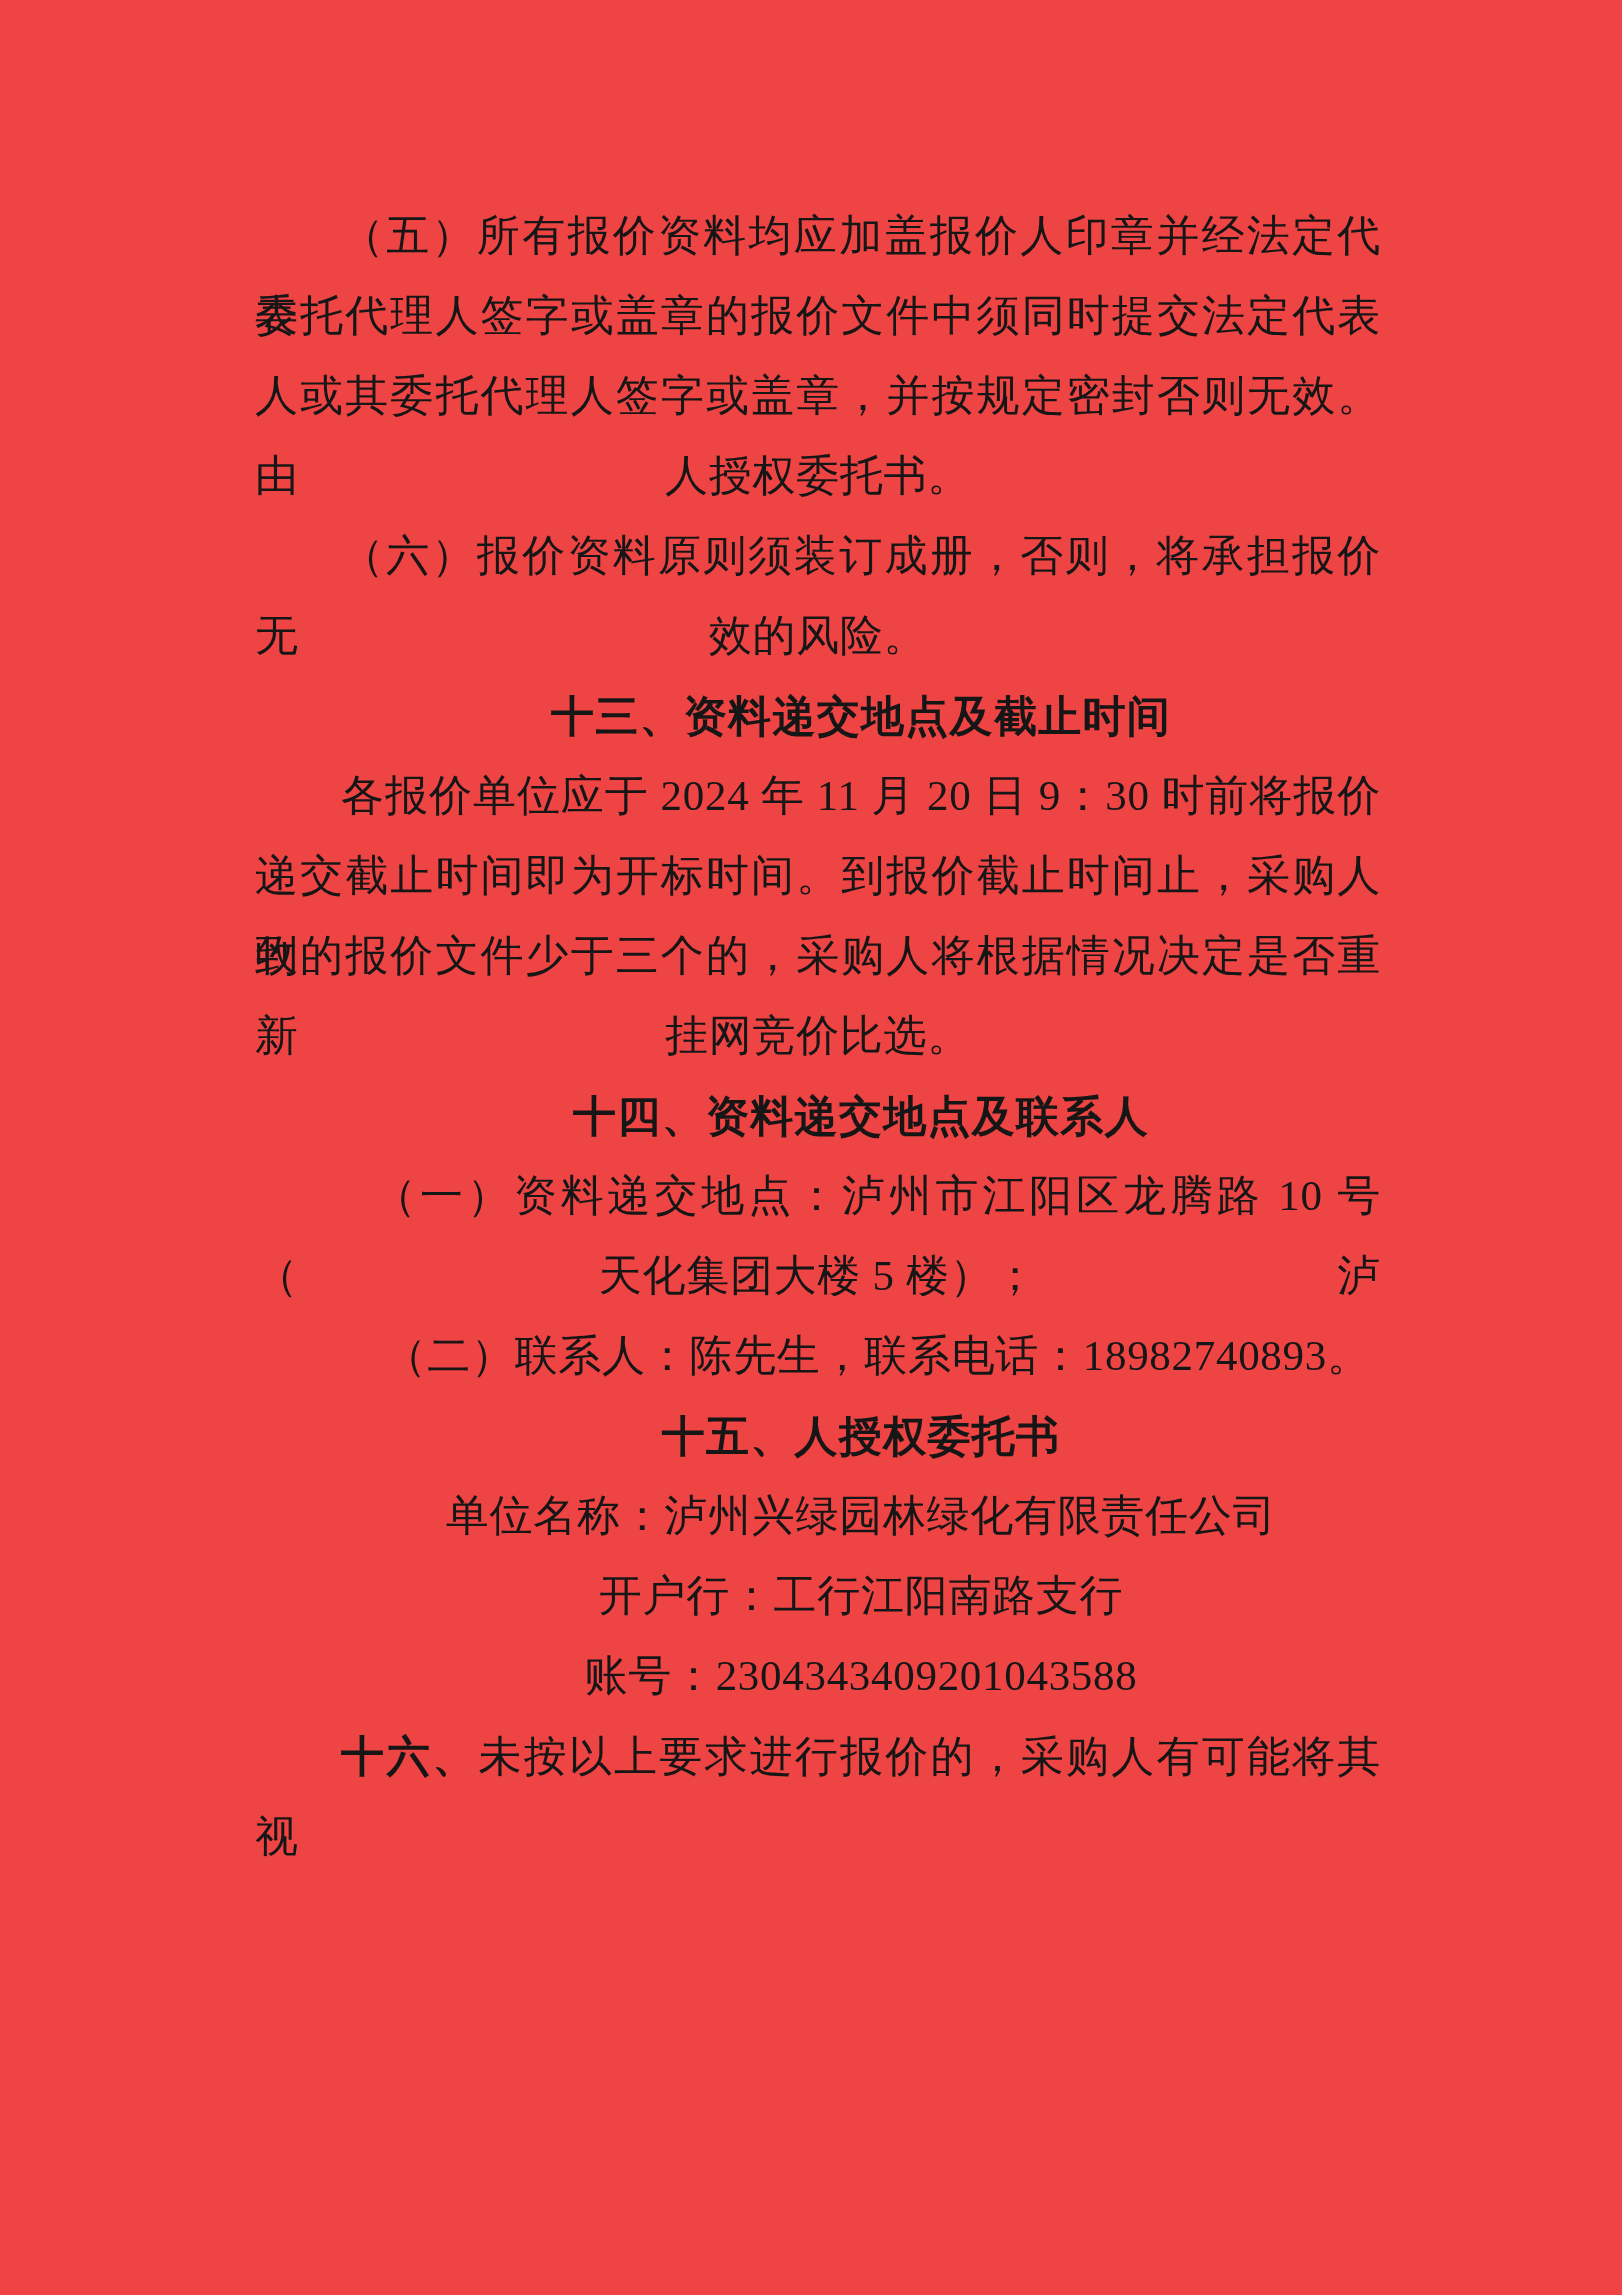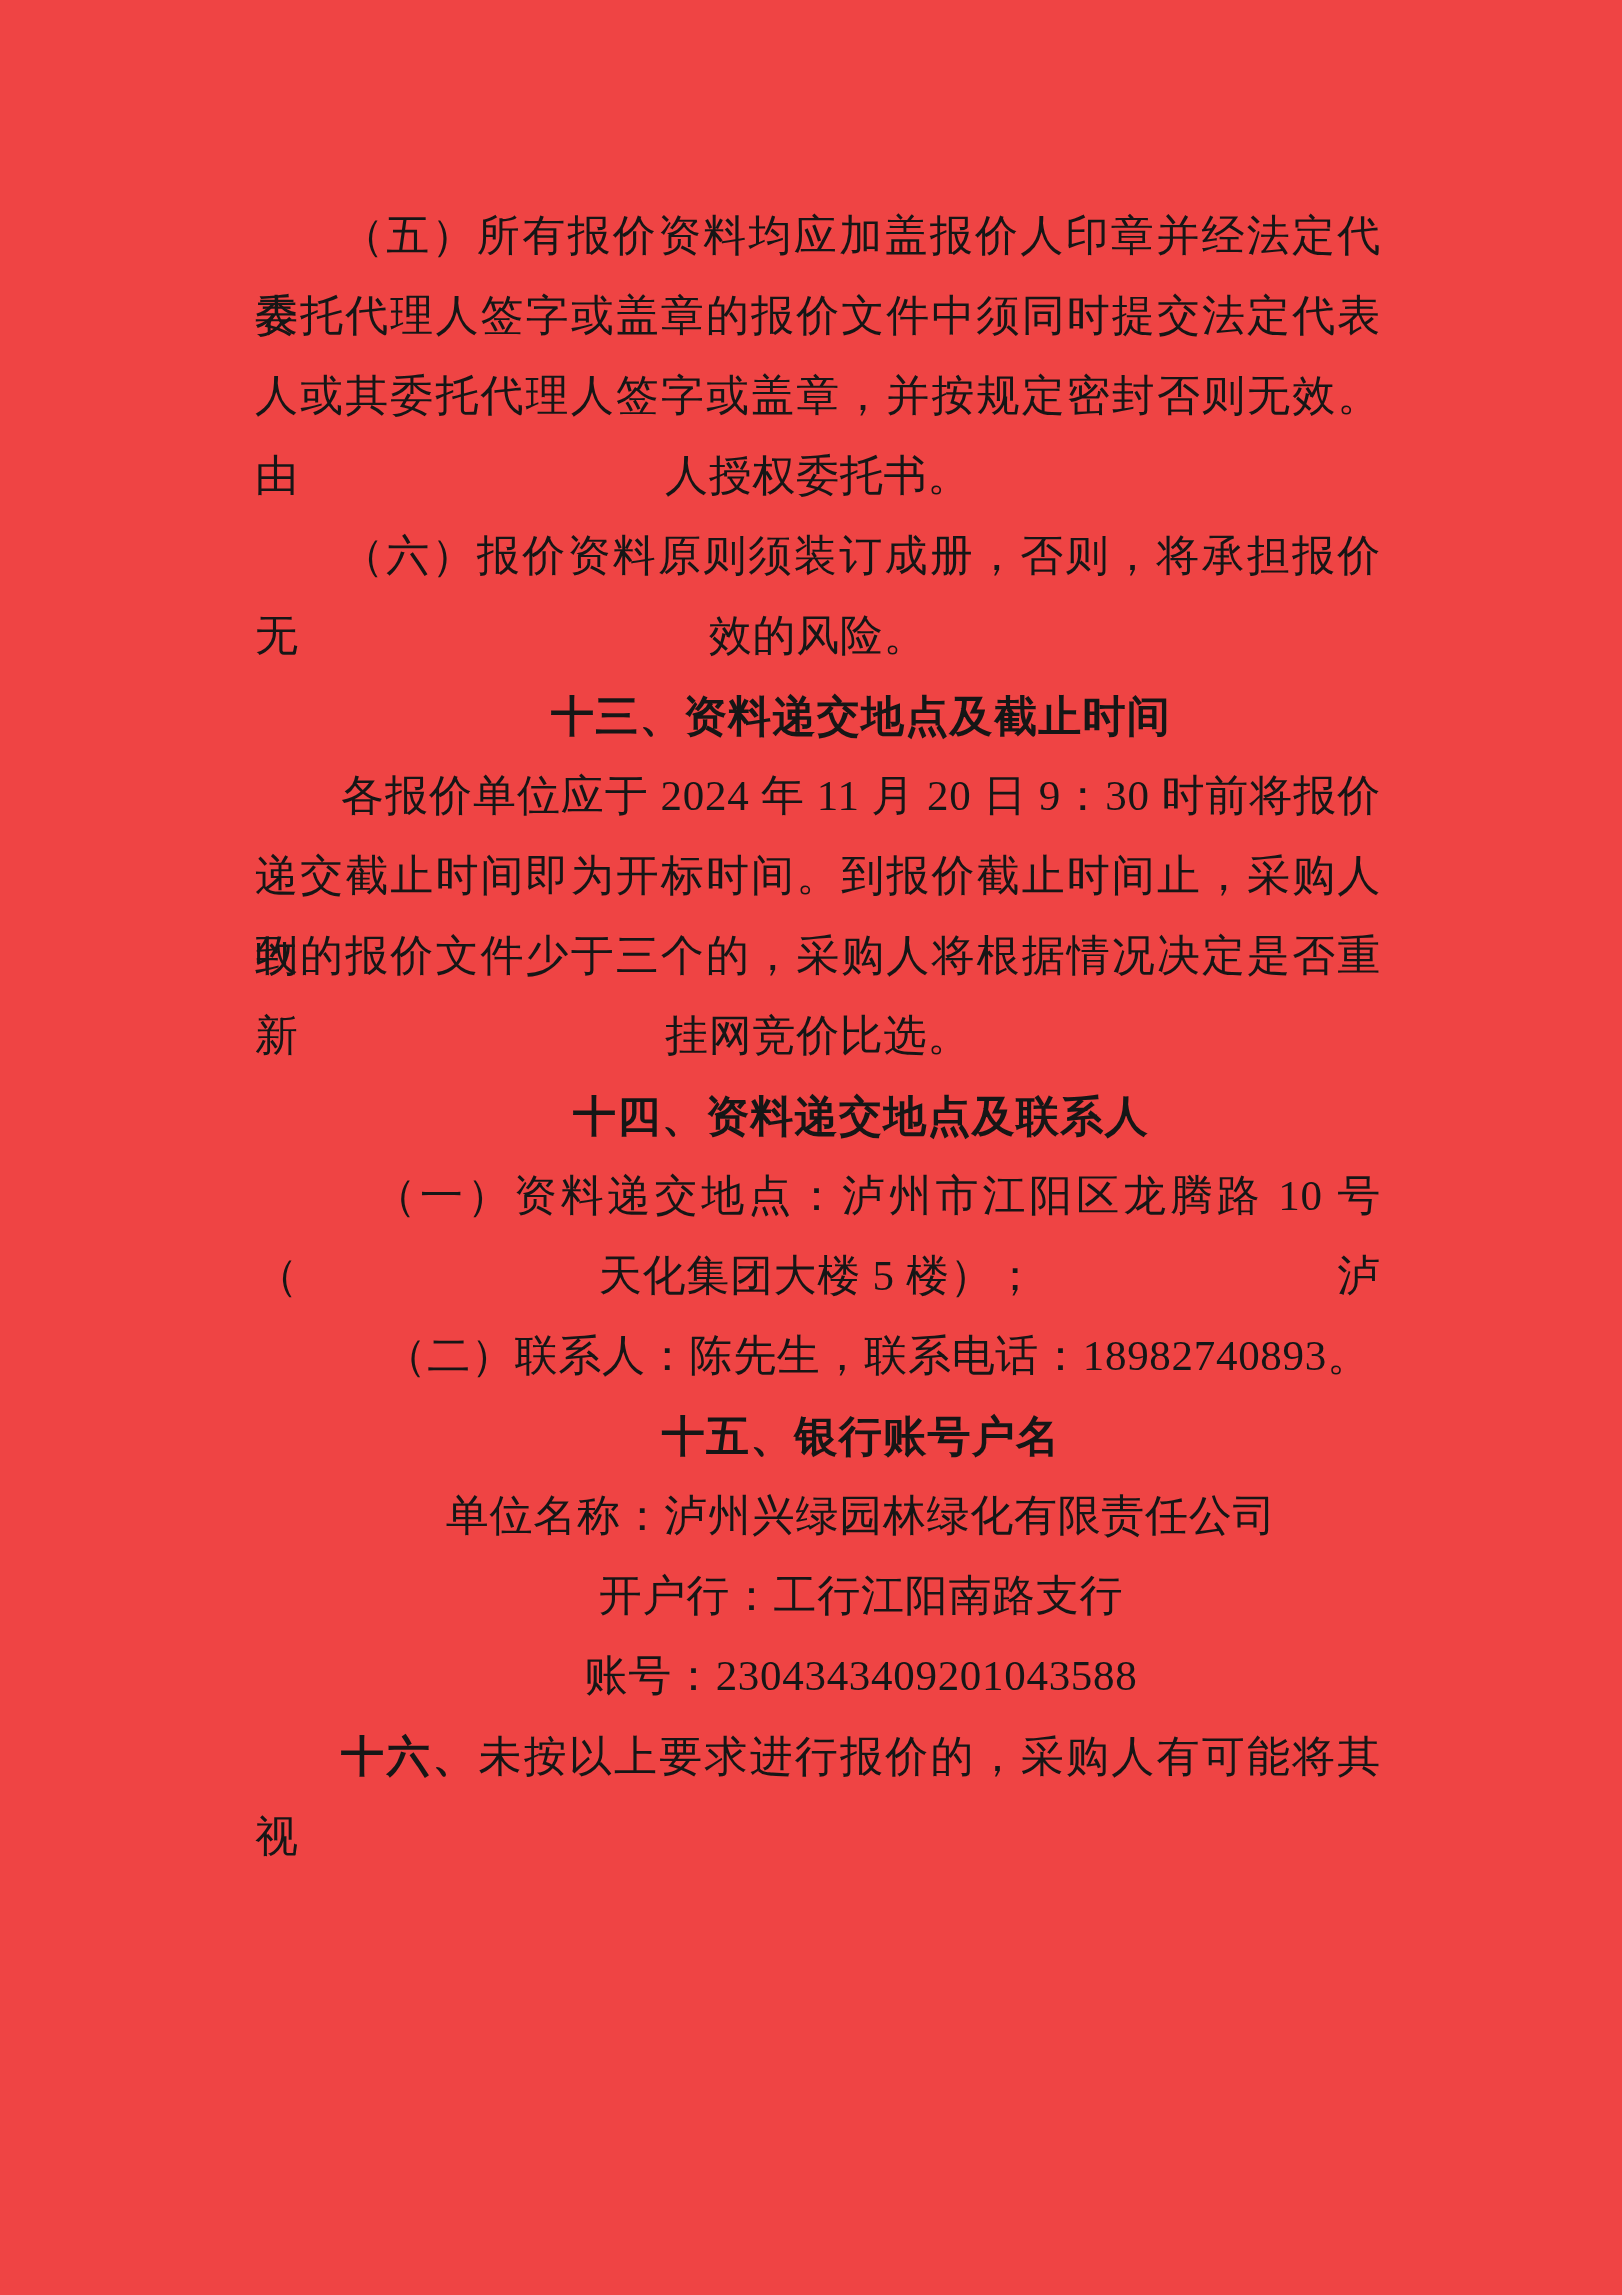--- a/index.html
+++ b/index.html
@@ -66,21 +66,21 @@
     <div class="ln jf">递交截止时间即为开标时间。到报价截止时间止，采购人收</div>
     <div class="ln jf">到的报价文件少于三个的，采购人将根据情况决定是否重新</div>
     <div class="ln">挂网竞价比选。</div>
 
     <div class="ln in2 hd">十四、资料递交地点及联系人</div>
 
     <div class="ln in3 jf">（一）资料递交地点：泸州市江阳区龙腾路 10 号（泸</div>
     <div class="ln">天化集团大楼 5 楼）；</div>
     <div class="ln in3">（二）联系人：陈先生，联系电话：18982740893。</div>
 
-    <div class="ln in2 hd">十五、银行账号户名</div>
+    <div class="ln in2 hd">十五、人授权委托书</div>
 
     <div class="ln in2">单位名称：泸州兴绿园林绿化有限责任公司</div>
     <div class="ln in2">开户行：工行江阳南路支行</div>
     <div class="ln in2">账号：2304343409201043588</div>
 
     <div class="ln in2 jf"><span class="hd-inline">十六、</span><span>未按以上要求进行报价的，采购人有可能将其视</span></div>
 
   </div>
 </div>
 

